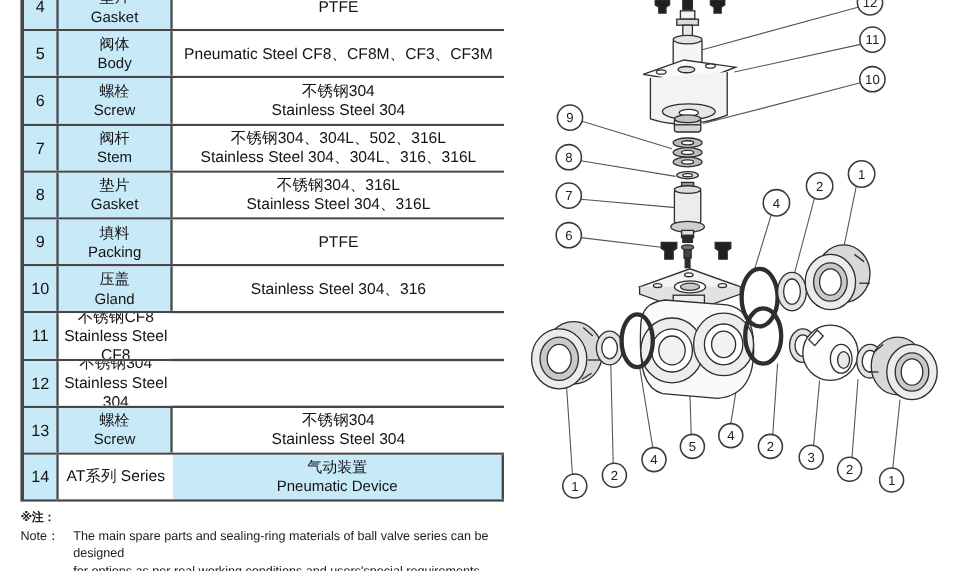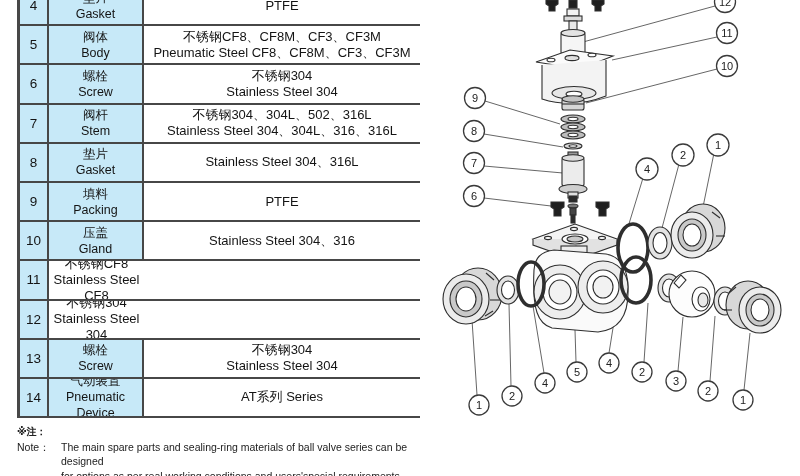--- a/index.html
+++ b/index.html
@@ -51,21 +51,20 @@
       </div>
     </div>
 
     <div class="prow">
       <div class="cell cnum">5</div>
       <div class="cell cname">
         <div>阀体</div>
         <div>Body</div>
       </div>
       <div class="cell cmat">
-        <div>不锈钢CF8、CF8M、CF3、CF3M</div>
         <div>Pneumatic Steel CF8、CF8M、CF3、CF3M</div>
       </div>
     </div>
 
     <div class="prow">
       <div class="cell cnum">6</div>
       <div class="cell cname">
         <div>螺栓</div>
         <div>Screw</div>
       </div>
@@ -87,20 +86,21 @@
       </div>
     </div>
 
     <div class="prow">
       <div class="cell cnum">8</div>
       <div class="cell cname">
         <div>垫片</div>
         <div>Gasket</div>
       </div>
       <div class="cell cmat">
+        <div>不锈钢304、316L</div>
         <div>Stainless Steel 304、316L</div>
       </div>
     </div>
 
     <div class="prow">
       <div class="cell cnum">9</div>
       <div class="cell cname">
         <div>填料</div>
         <div>Packing</div>
       </div>
@@ -144,27 +144,27 @@
         <div>Screw</div>
       </div>
       <div class="cell cmat">
         <div>不锈钢304</div>
         <div>Stainless Steel 304</div>
       </div>
     </div>
 
     <div class="prow">
       <div class="cell cnum">14</div>
+      <div class="cell cmat">
+        <div>AT系列 Series</div>
+
+      </div>
       <div class="cell cname">
         <div>气动装置</div>
         <div>Pneumatic Device</div>
-      </div>
-      <div class="cell cmat">
-        <div>AT系列 Series</div>
-
       </div>
     </div>
 
   </div>
 
   <div class="note">
     <div class="note-row note-cn">
       <span class="note-label">※注：</span>
     </div>
     <div class="note-row">

